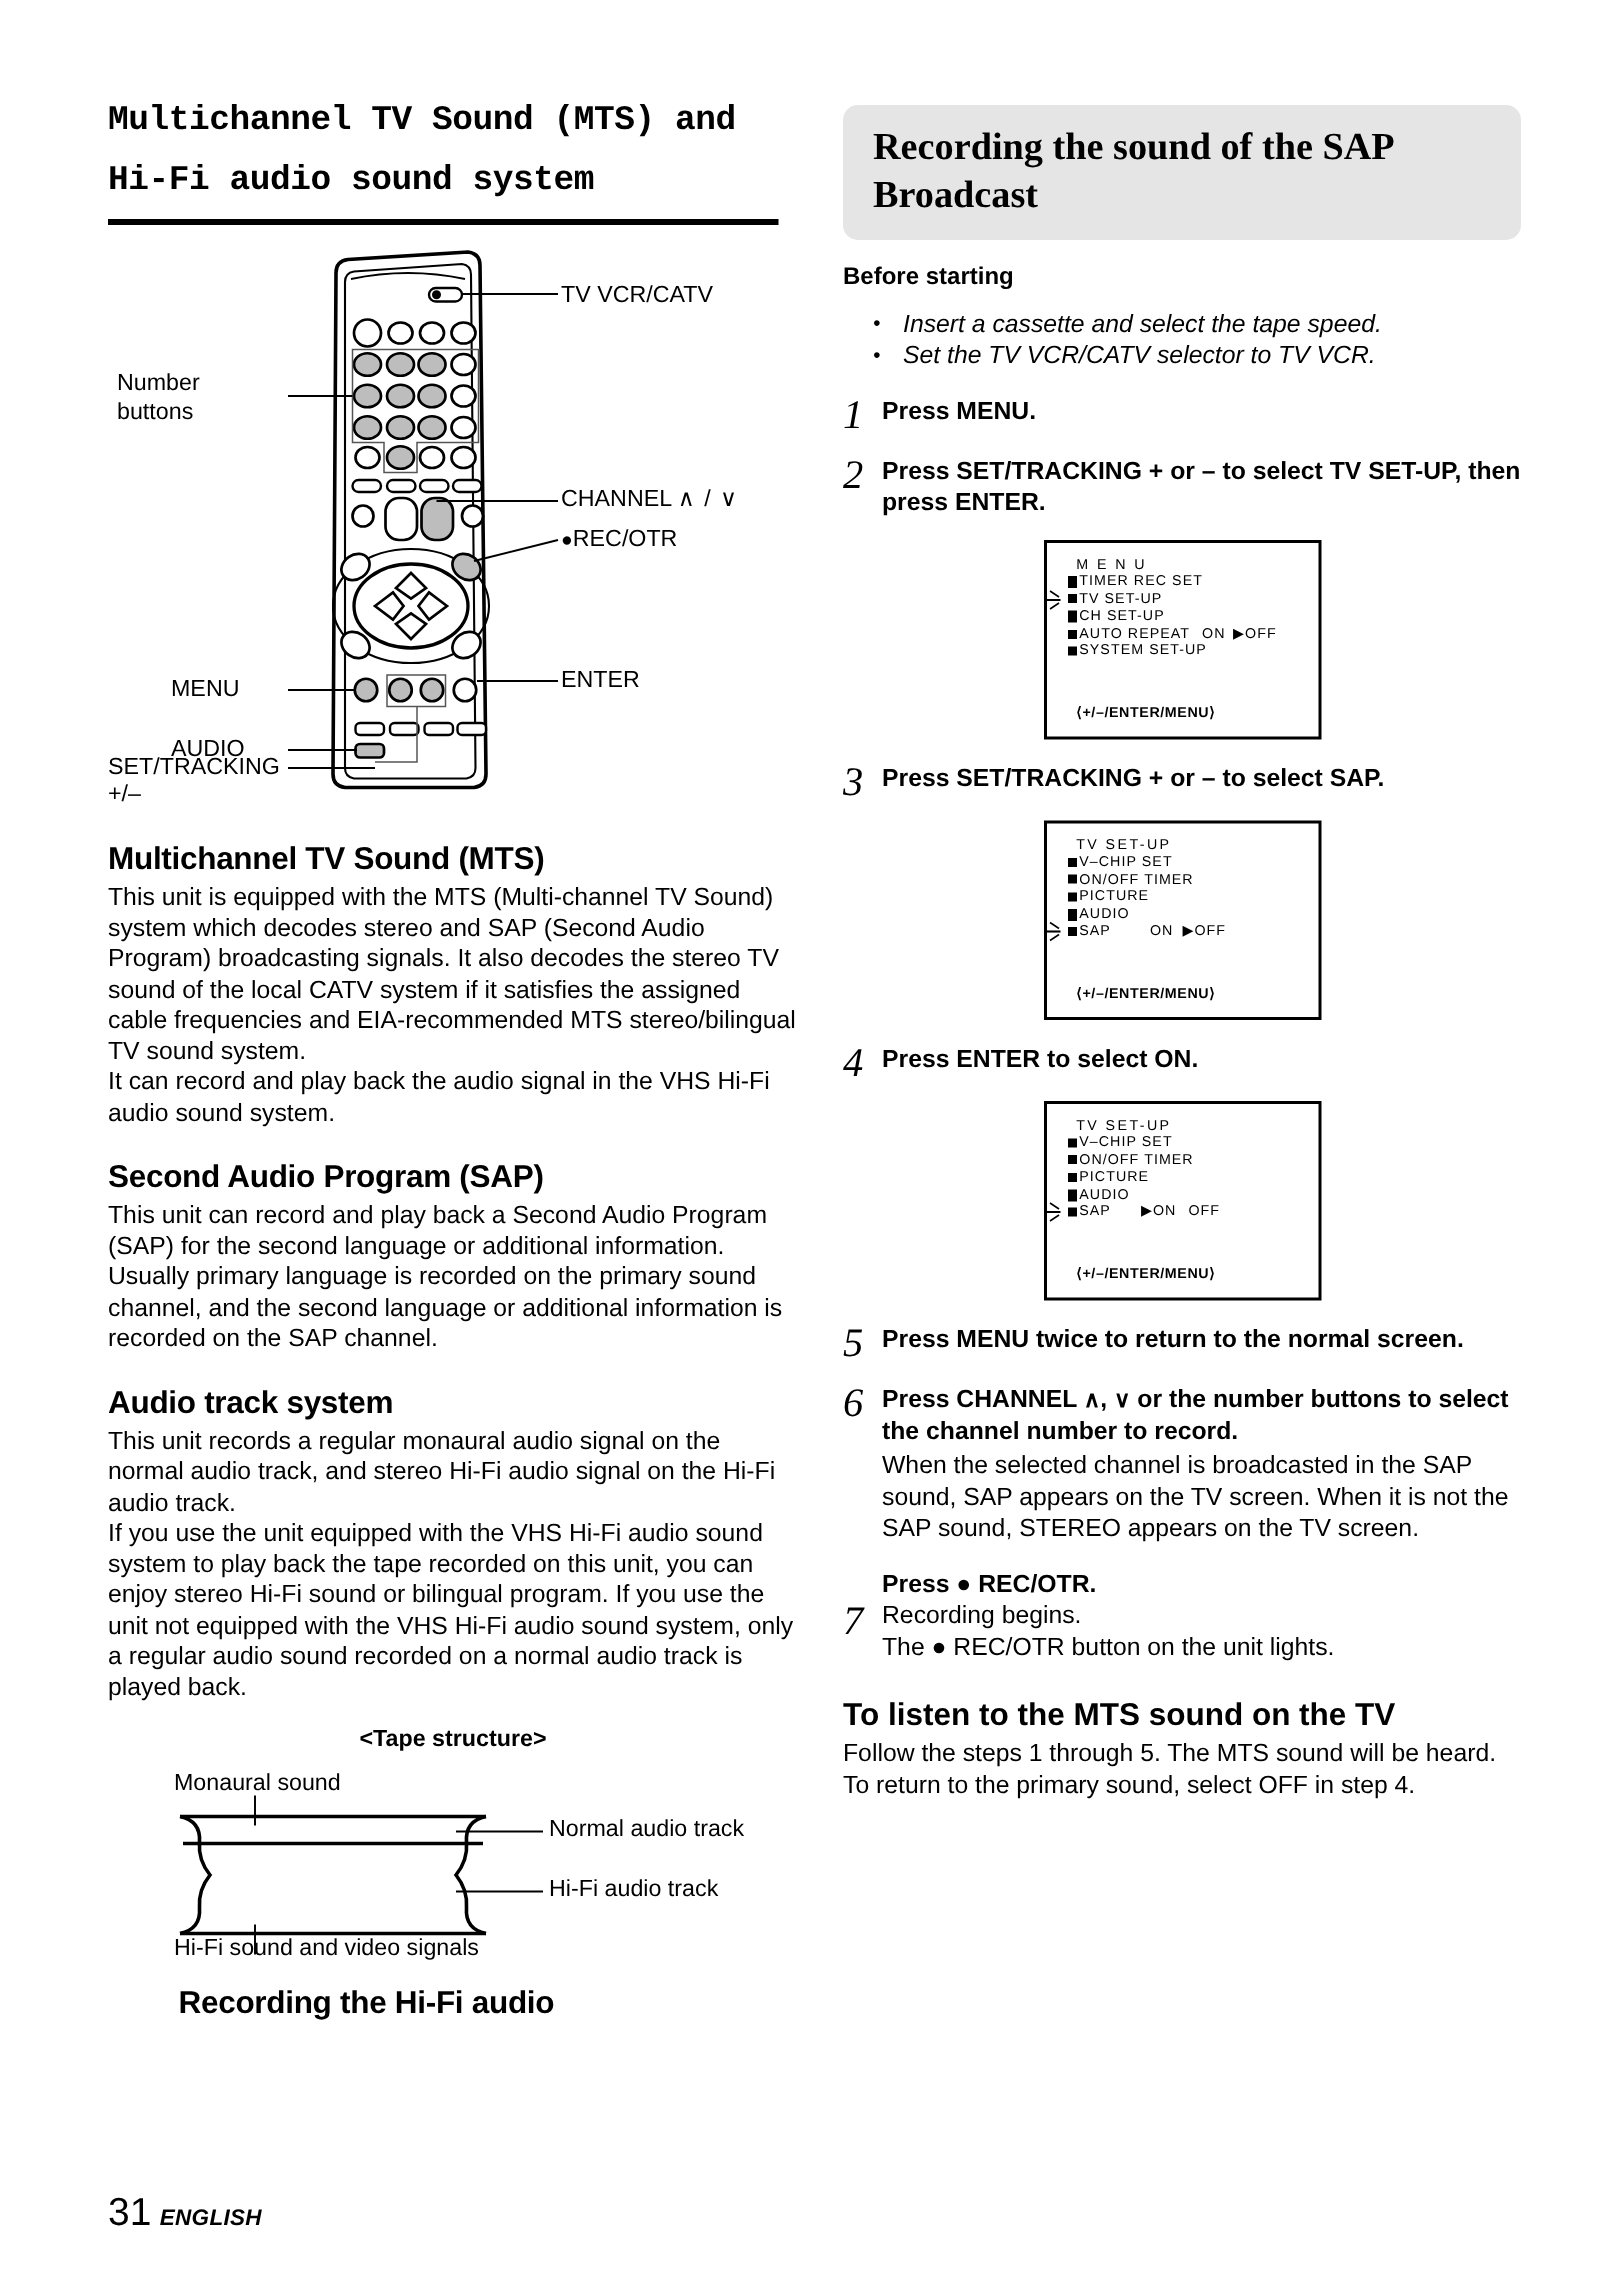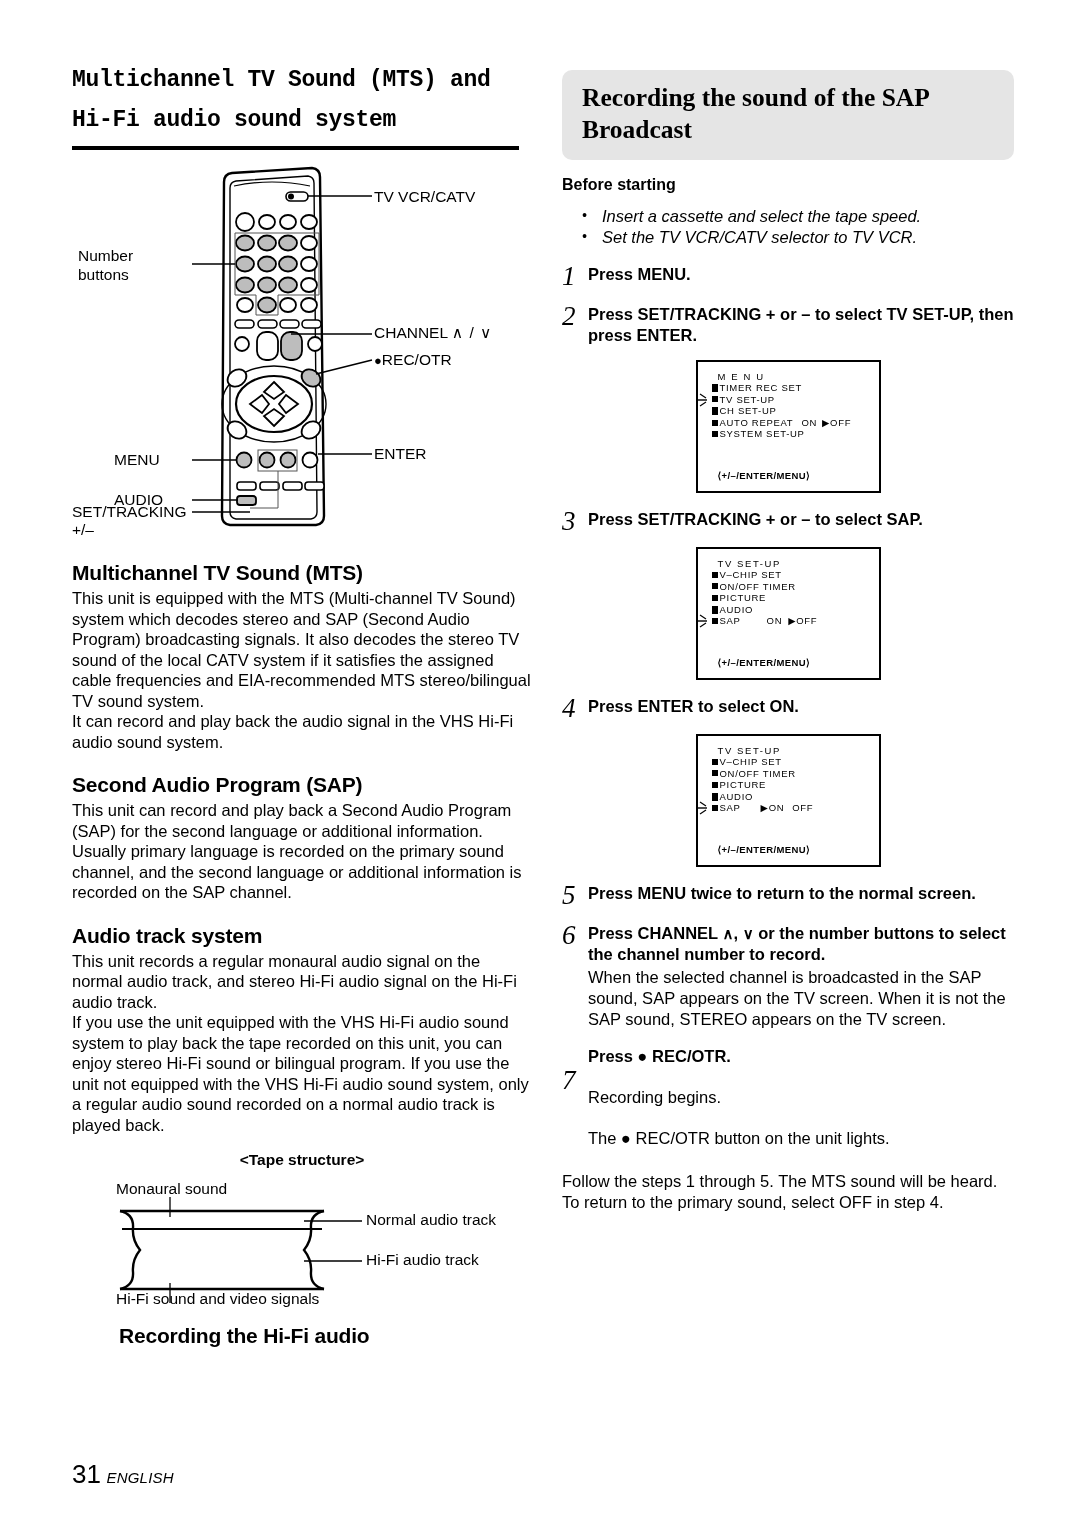--- a/index.html
+++ b/index.html
@@ -43,21 +43,21 @@
   }
   p.body + p.body{ margin-top:0; }
   .sec-block{ margin-top:20px; }
 
   
   .tape-title{ text-align:center; font-weight:bold; font-size:15.5px; margin:0; }
   .tape-wrap{ position:relative; height:132px; margin-top:8px; }
 
   .footer{ position:absolute; left:72px; bottom:38px; font-size:20px; }
   .footer .pg{ font-size:26px; }
-  .footer .en{ font-size:15px; font-weight:normal; font-style:italic; letter-spacing:0.2px; }
+  .footer .en{ font-size:15px; font-weight:bold; font-style:italic; letter-spacing:0.2px; }
 
   
   .banner{
     background:#e5e5e5;
     border-radius:10px;
     padding:12px 16px 14px 20px;
     font-family:"Liberation Serif", serif;
     font-weight:bold;
     font-size:25.5px;
     line-height:32px;
@@ -68,21 +68,21 @@
   ul.before li::before{ content:"\2022"; position:absolute; left:8px; top:-1px; font-size:14px; }
 
   .step{ display:flex; margin-top:16px; }
   .step .num{
     font-family:"Liberation Serif", serif;
     font-style:italic; font-weight:normal;
     font-size:27px; line-height:24px; width:26px; flex:0 0 26px;
   }
   .step .txt{ flex:1; }
   .step .txt b{ font-size:16.5px; line-height:21px; display:block; font-weight:bold; }
-  .step .txt span.norm{ font-size:16.5px; line-height:21px; display:block; font-weight:normal;margin-top:20px; }
+  .step .txt span.norm{ font-size:16.5px; line-height:21px; display:block; font-weight:normal; }
 
   
   .tvscreen{
     width:185px; height:133px; border:2px solid #000; background:#fff;
     margin:14px auto 0 auto; position:relative;
     font-family:"Liberation Sans", sans-serif;
   }
   .tv-inner{ position:absolute; left:14px; top:9px; right:6px; }
   .tv-head{ font-size:9.5px; letter-spacing:1.6px; margin-left:6px; }
   .tv-row{ font-size:9.5px; letter-spacing:0.7px; line-height:11.6px; display:flex; align-items:center; white-space:nowrap; }
@@ -422,17 +422,18 @@
     <div class="step" style="margin-top:16px;">
       <div class="num" style="padding-top:22px;">7</div>
       <div class="txt">
         <b>Press ● REC/OTR.</b>
         <span class="norm">Recording begins.</span>
         <span class="norm">The ● REC/OTR button on the unit lights.</span>
       </div>
     </div>
 
     <div class="sec-right">
+      <h2 class="sec-r">To listen to the MTS sound on the TV</h2>
       <p class="body">Follow the steps 1 through 5. The MTS sound will be heard. To return to the primary sound, select OFF in step 4.</p>
     </div>
 
   </div>
 </div>
 
 </body></html>

